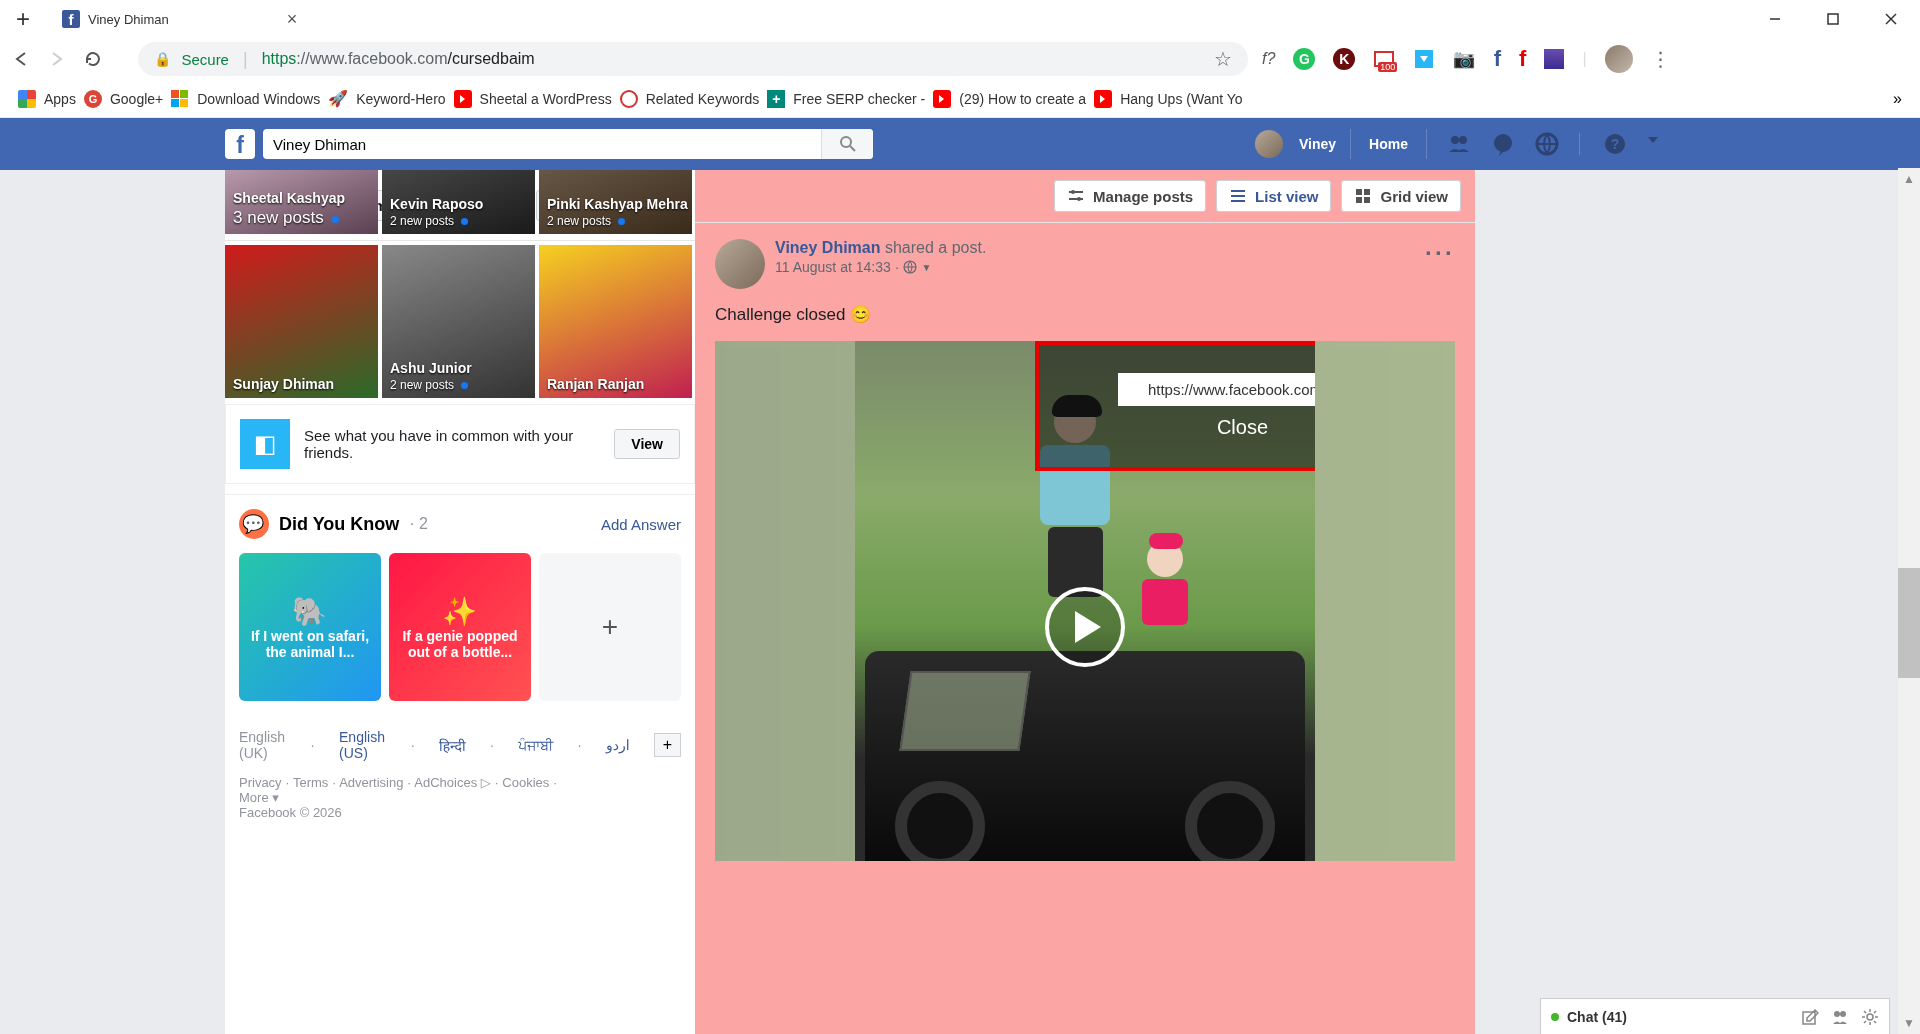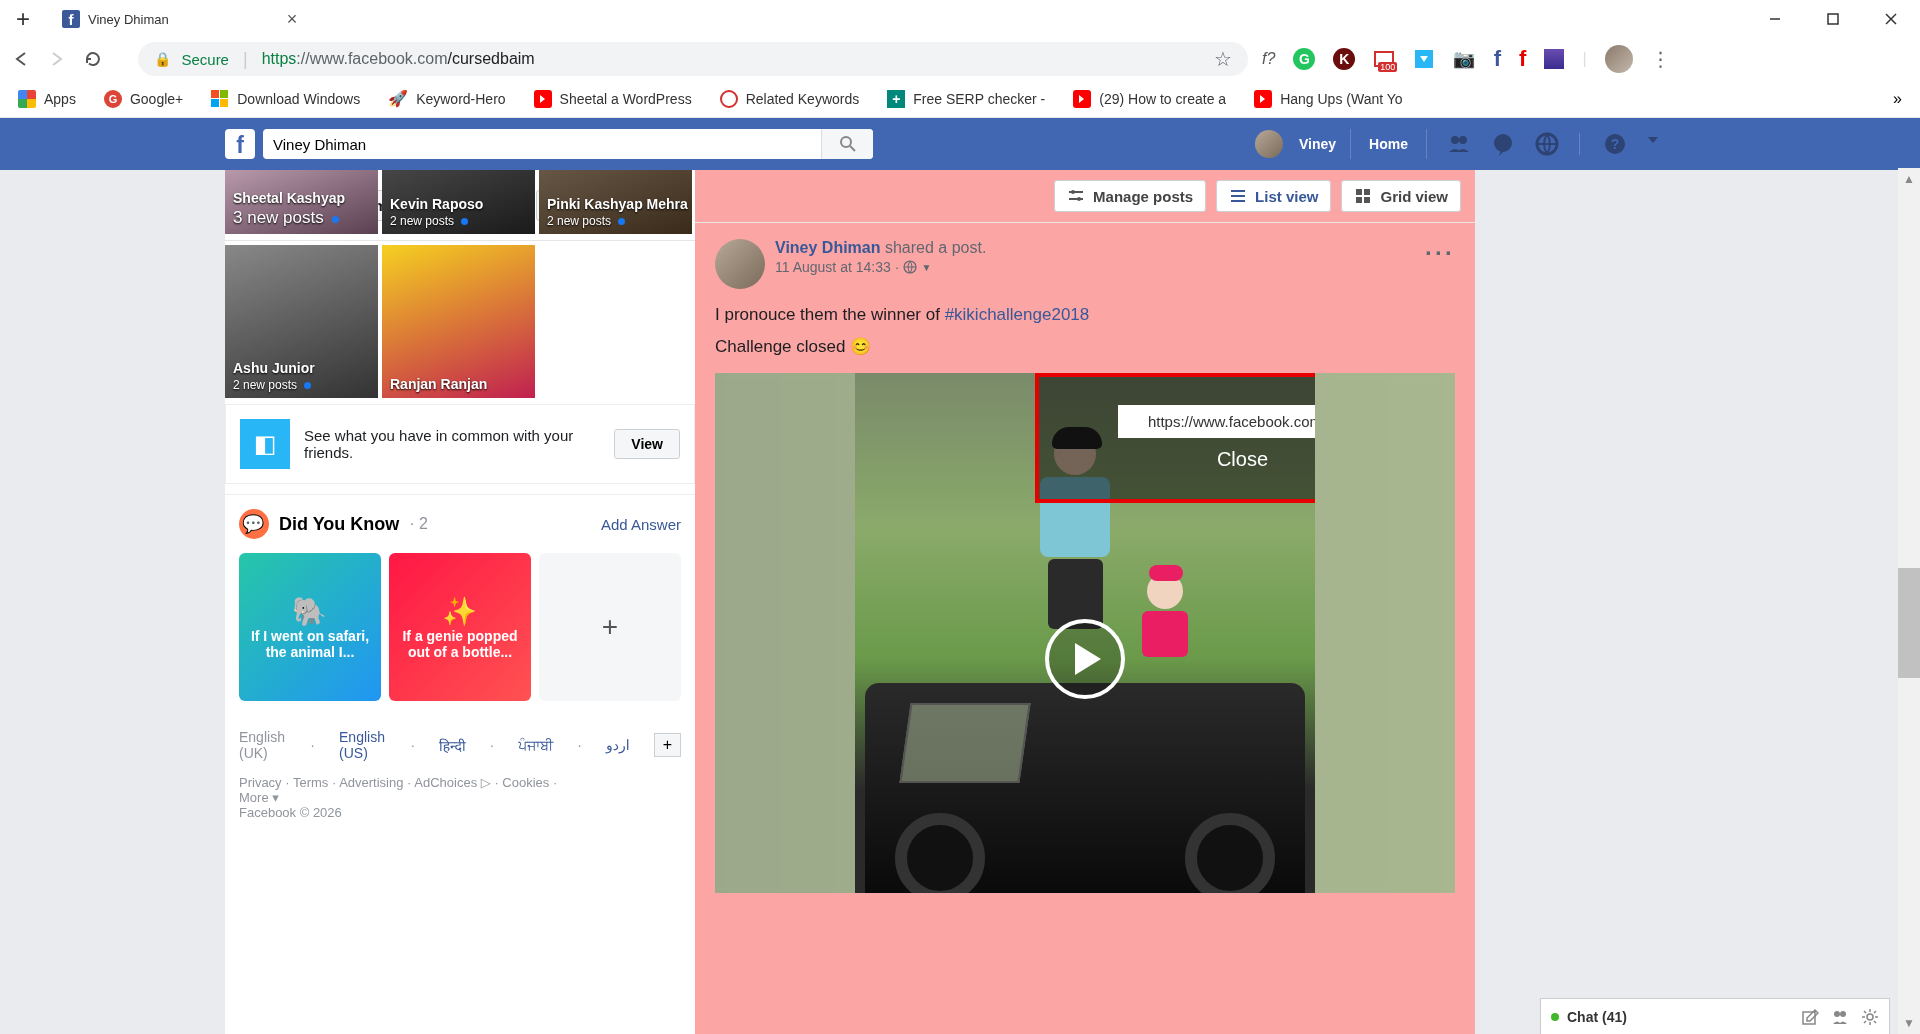--- a/index.html
+++ b/index.html
@@ -25,21 +25,21 @@
 .url-https { color: #0b8043; font-size: 16px; }
 .url-rest { color: #5f6368; font-size: 16px; }
 .url-path { color: #202124; font-size: 16px; }
 .omnibox-right { margin-left: auto; display: flex; gap: 18px; align-items: center; }
 .star-icon { color: #5f6368; font-size: 20px; }
 .ext-icon { width: 22px; height: 22px; border-radius: 50%; display: flex; align-items: center; justify-content: center; font-weight: bold; }
 .ext-row { display: flex; align-items: center; gap: 18px; padding-right: 10px; }
 .avatar-small { width: 28px; height: 28px; border-radius: 50%; background: linear-gradient(135deg,#8a7a6a,#c4b8ac); }
 .kebab { font-size: 20px; color: #5f6368; }
 
-.bookmarks-bar { height: 38px; display: flex; align-items: center; padding: 0 18px; gap: 28px; border-bottom: 1px solid #e6e6e6; }
+.bookmarks-bar { height: 38px; display: flex; align-items: center; padding: 0 18px; gap: 8px; border-bottom: 1px solid #e6e6e6; }
 .bm-item { display: flex; align-items: center; gap: 8px; font-size: 14px; color: #333; cursor: pointer; }
 .bm-icon { width: 18px; height: 18px; }
 .bm-icon.apps { background: conic-gradient(#ea4335 0 25%, #fbbc05 0 50%, #34a853 0 75%, #4285f4 0); border-radius:2px;}
 .bm-icon.yt { background: #ff0000; border-radius:3px; position:relative;}
 .bm-icon.yt::after{content:'';position:absolute;left:6px;top:5px;border-left:5px solid #fff;border-top:4px solid transparent;border-bottom:4px solid transparent;}
 .bm-icon.win { display: flex; flex-wrap: wrap; gap:1px;}
 .bm-icon.win span{width:8px;height:8px;}
 .chevrons { margin-left: auto; font-size: 16px; }
 
 .fb-bar { height: 52px; background: #4267b2; display: flex; align-items: center; padding-left: 225px; }
@@ -340,20 +340,23 @@
     </div>
     <div class="friends-grid" id="friends-grid">
           <div class="friend-tile ft1" style="margin-top: -80px; height: 73px;">
             <div class="ft-text">Sheetal Kashyap<div style="font-size:17px;margin-top:2px;font-weight:normal">3 new posts <span class="dot-blue"></span></div></div>
           </div>
           <div class="friend-tile ft2" style="margin-top: -80px; height: 73px;">
             <div class="ft-text">Kevin Raposo<div style="font-size:12px;margin-top:2px;font-weight:normal">2 new posts <span class="dot-blue"></span></div></div>
           </div>
           <div class="friend-tile ft3" style="margin-top: -80px; height: 73px;">
             <div class="ft-text">Pinki Kashyap Mehra<div style="font-size:12px;margin-top:2px;font-weight:normal">2 new posts <span class="dot-blue"></span></div></div>
+          </div>
+          <div class="friend-tile ft4" style="margin-top: 0px;">
+            <div class="ft-text">Sunjay Dhiman</div>
           </div>
           <div class="friend-tile ft5" style="margin-top: 0px;">
             <div class="ft-text">Ashu Junior<div style="font-size:12px;margin-top:2px;font-weight:normal">2 new posts <span class="dot-blue"></span></div></div>
           </div>
           <div class="friend-tile ft6" style="margin-top: 0px; text-decoration: underline;">
             <div class="ft-text">Ranjan Ranjan</div>
           </div>
         </div>
     <div class="common-box">
       <div class="common-icon">◧</div>
@@ -436,21 +439,20 @@
             <svg width="14" height="14">
                   <circle cx="7" cy="7" r="6" fill="none" stroke="#616770" stroke-width="1.2"></circle>
                   <path d="M1 7 L13 7 M7 1 Q11 7 7 13 M7 1 Q3 7 7 13" fill="none" stroke="#616770" stroke-width="1"></path>
                 </svg>
             <span style="font-size:10px">▼</span>
           </div>
         </div>
         <div class="post-dots">···</div>
       </div>
       <div class="post-body">
-        <div><span>I pronouce them the winner of </span><a>#kikichallenge2018</a></div>
         <div style="margin-top:8px">Challenge closed 😊</div>
       </div>
       <div class="video-wrap">
         <div class="video-blur"></div>
         <div class="video-main">
 
           <div style="position:absolute;left:160px;top:60px;width:120px;height:230px;">
             <div style="width:42px;height:42px;background:#e8c9b0;border-radius:50%;margin:0 auto;position:relative">
               <div style="position:absolute;top:-6px;left:-2px;width:50px;height:22px;background:#222;border-radius:20px 20px 6px 6px"></div>
             </div>

